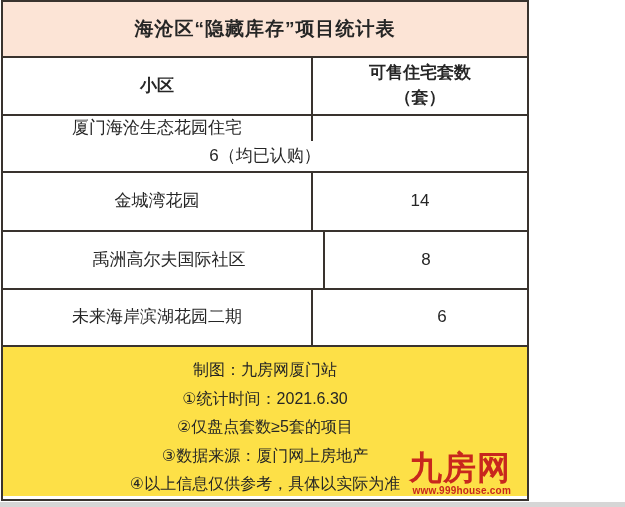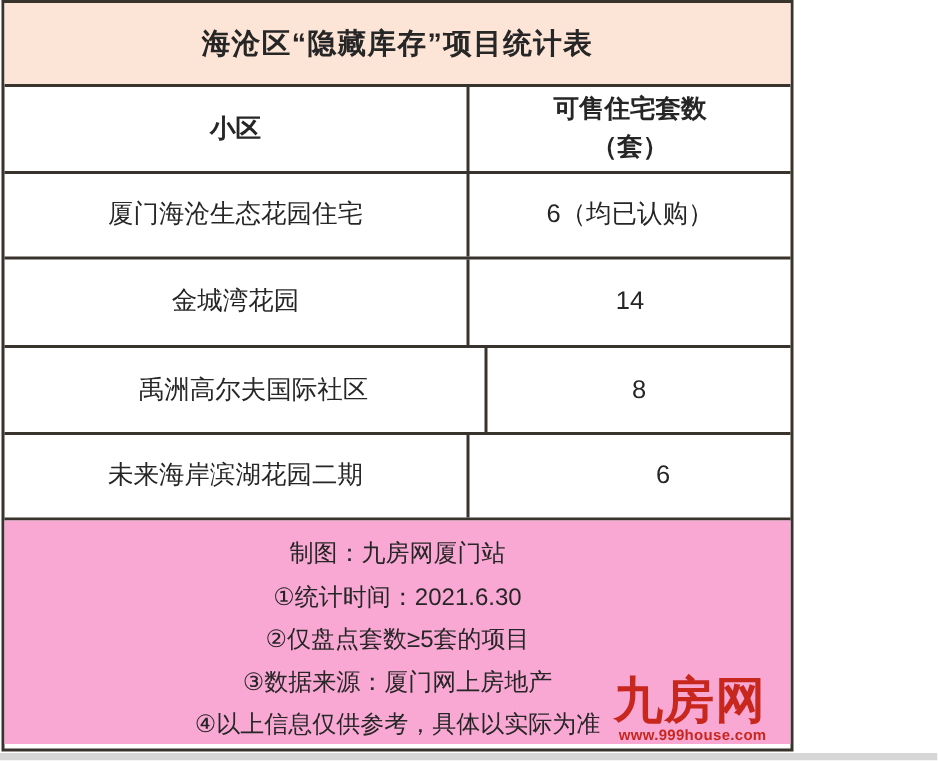--- a/index.html
+++ b/index.html
@@ -34,32 +34,32 @@
     display: flex; flex-direction: column;
     align-items: center; justify-content: center;
     text-align: center;
     font-size: 17px;
     line-height: 1.45;
   }
   .cell.c1 { width: 310px; border-right: 2px solid #39332e; }
   .cell.c2 { flex: 1; }
   .header-row { height: 58px; }
   .header-row .cell { font-weight: bold; font-size: 17px; }
-  .row-1 { height: 57px; }
+  .row-1 { height: 57px; flex-direction: column; }
   .row-2 { height: 59px; }
   .row-3 { height: 58px; padding-left: 12px; }
   .row-4 { height: 57px; gap: 44px; }
   .notes {
     height: 149px;
     position: relative;
     padding-top: 9px;
     text-align: center;
     font-size: 16px;
     line-height: 28.5px;
-    background: #f9a8d4;
+    background: #fde047;
   }
   .logo {
     position: absolute;
     right: 16px; bottom: 0px;
     text-align: right;
     line-height: 1;
   }
   .logo-name {
     font-size: 33px;
     font-weight: bold;

